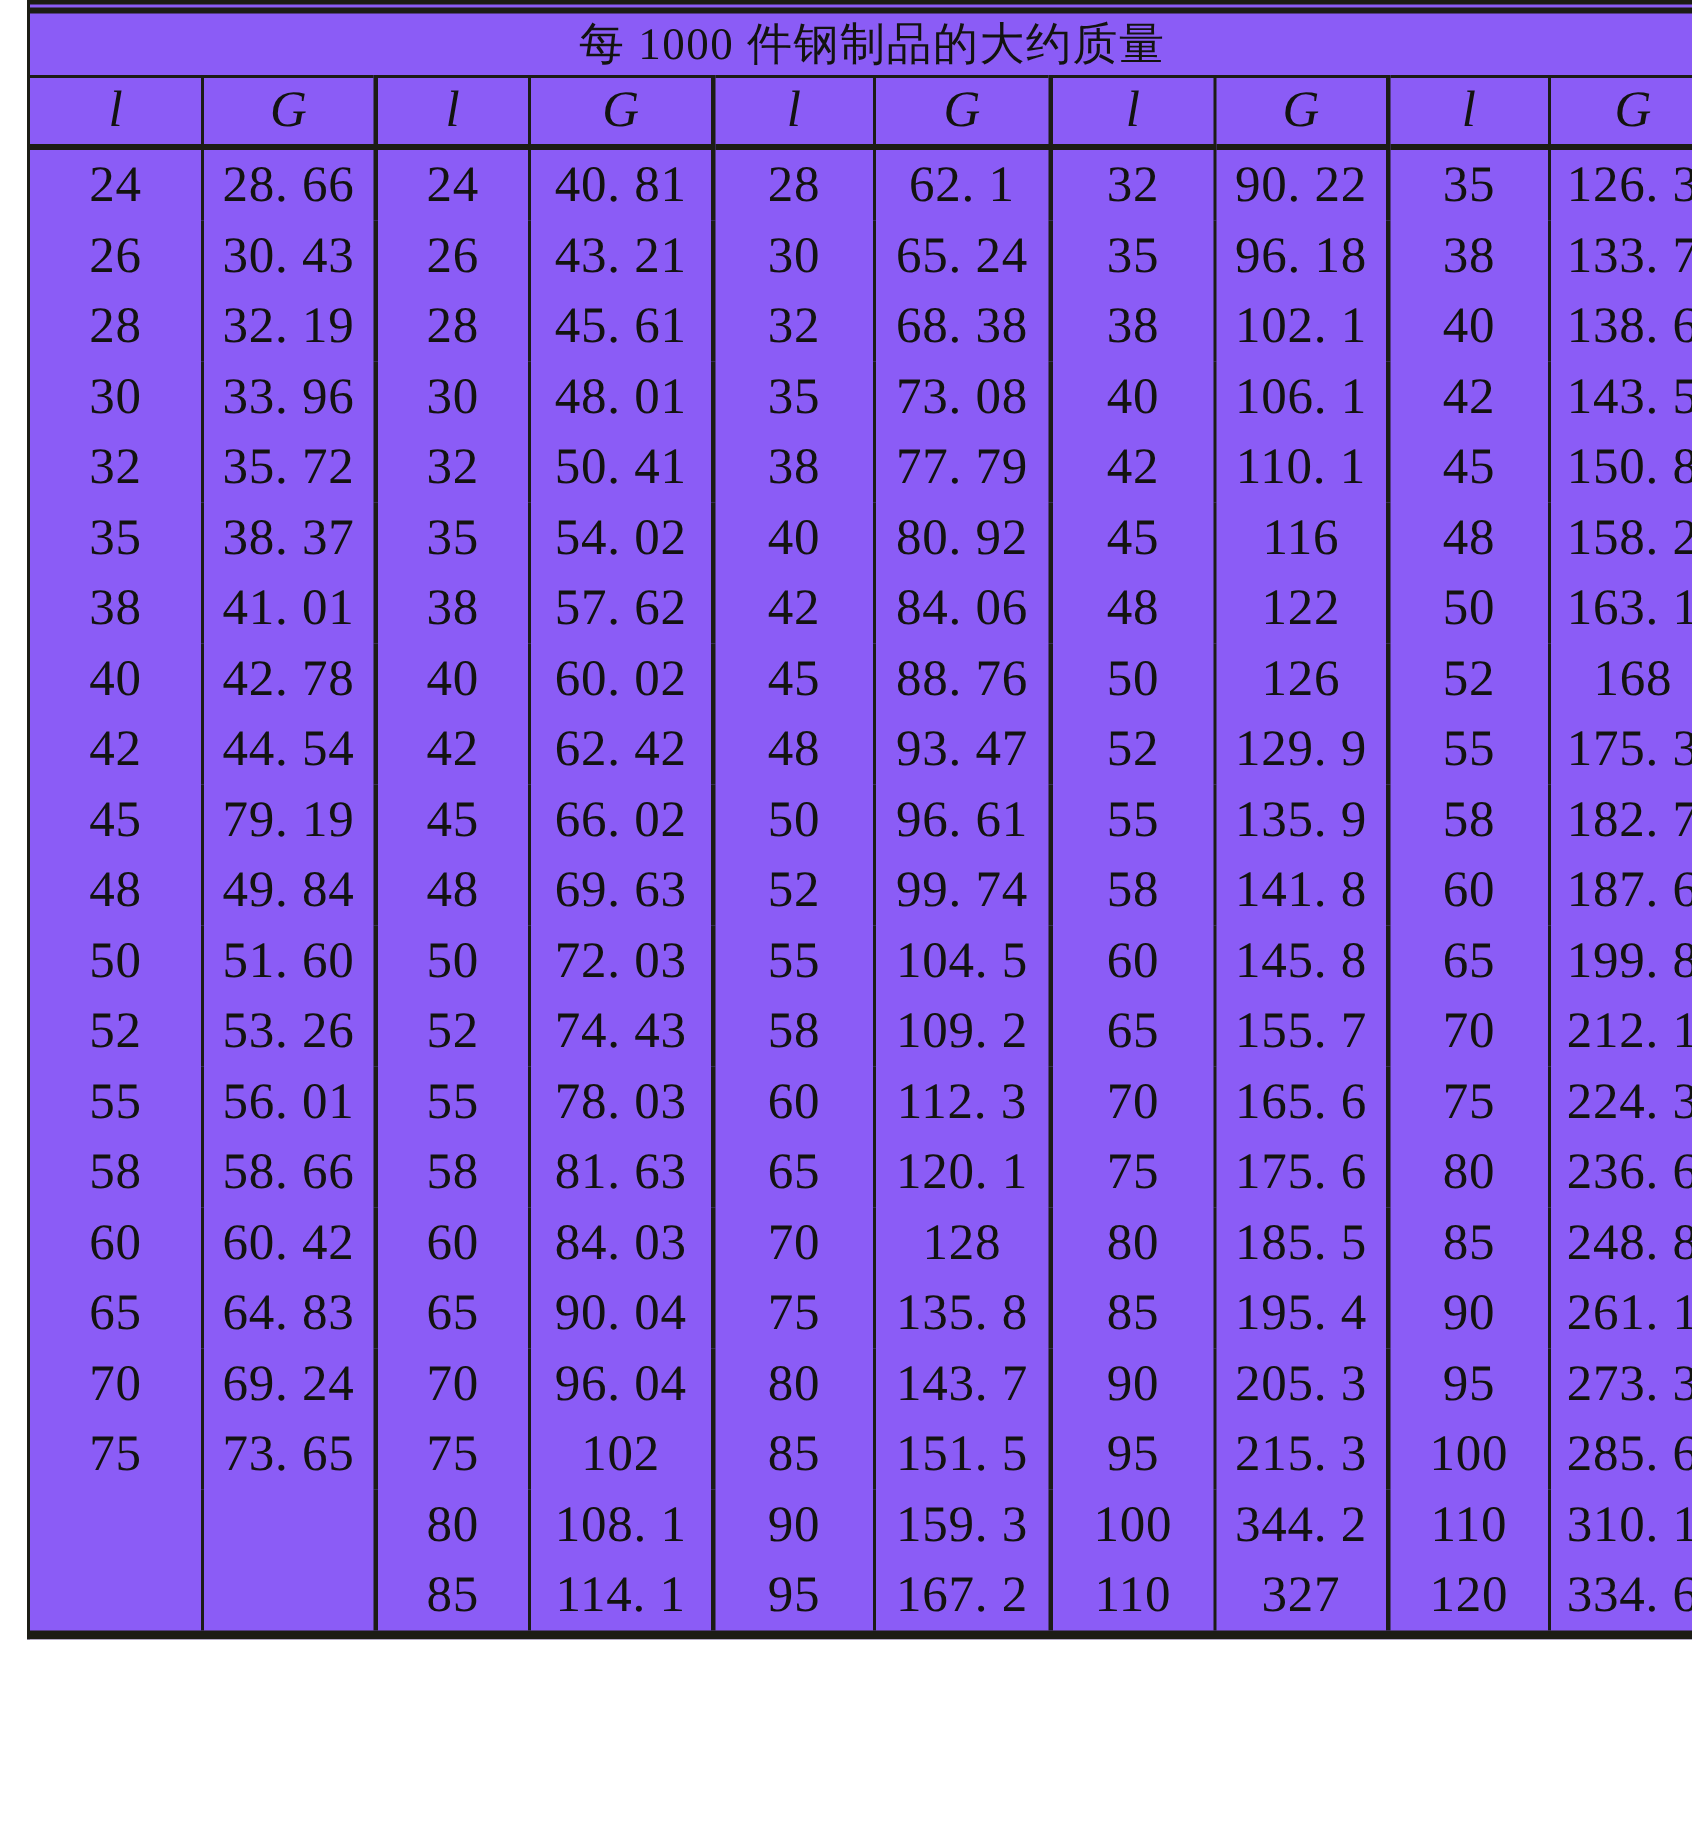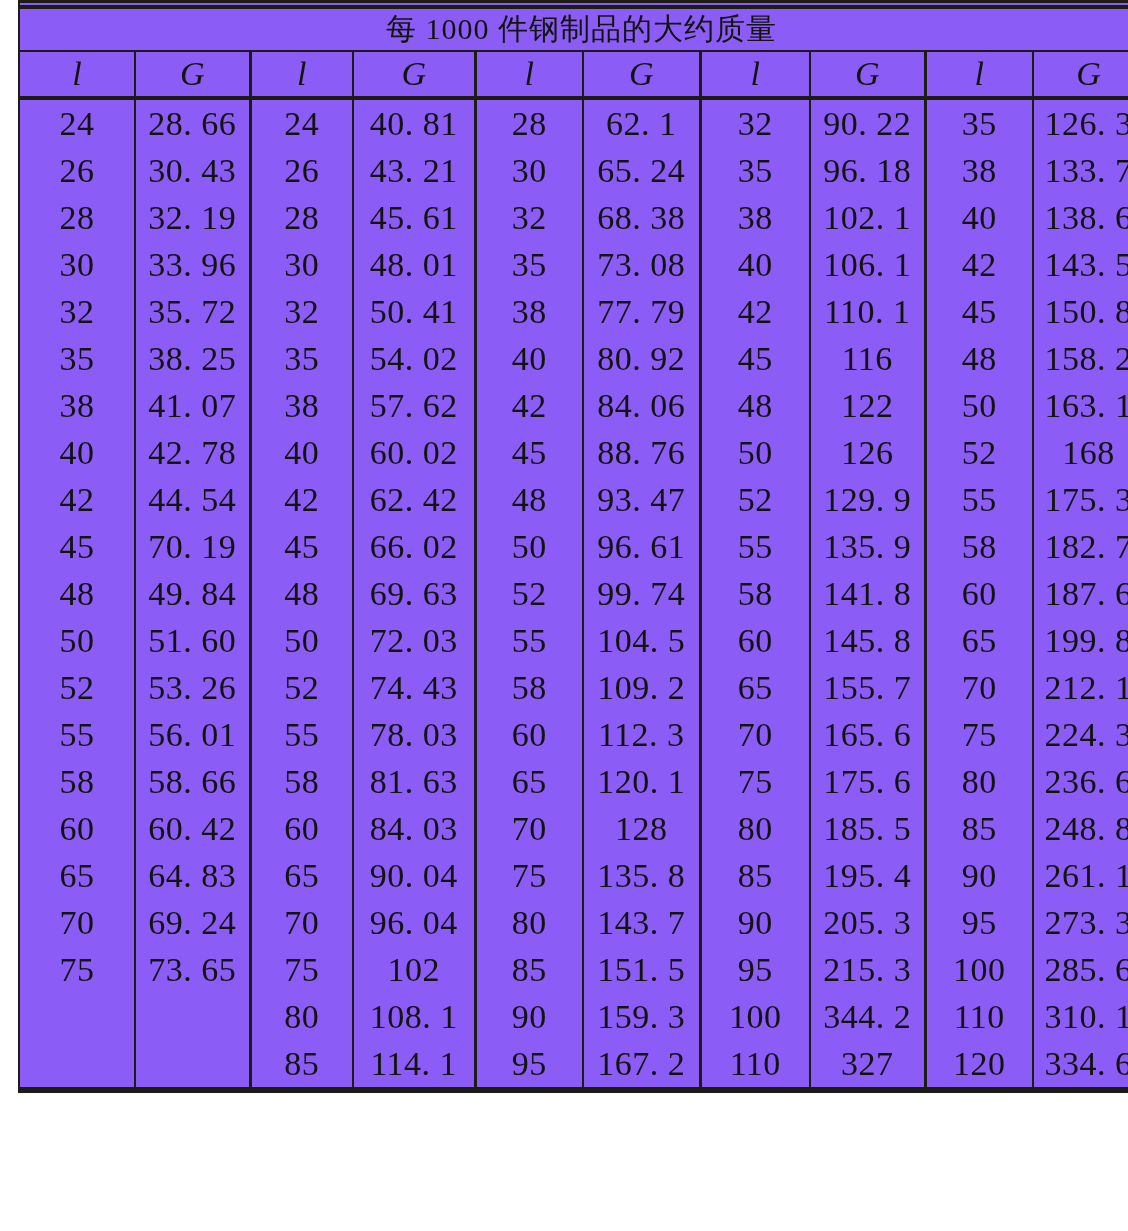--- a/index.html
+++ b/index.html
@@ -159,33 +159,33 @@
           <td class="ib">50. 41</td>
           <td class="pb">38</td>
           <td class="ib">77. 79</td>
           <td class="pb">42</td>
           <td class="ib">110. 1</td>
           <td class="pb">45</td>
           <td class="ib">150. 8</td>
         </tr>
         <tr>
           <td>35</td>
-          <td class="ib">38. 25</td>
+          <td class="ib">38. 37</td>
           <td class="pb">35</td>
           <td class="ib">54. 02</td>
           <td class="pb">40</td>
           <td class="ib">80. 92</td>
           <td class="pb">45</td>
           <td class="ib">116</td>
           <td class="pb">48</td>
           <td class="ib">158. 2</td>
         </tr>
         <tr>
           <td>38</td>
-          <td class="ib">41. 07</td>
+          <td class="ib">41. 01</td>
           <td class="pb">38</td>
           <td class="ib">57. 62</td>
           <td class="pb">42</td>
           <td class="ib">84. 06</td>
           <td class="pb">48</td>
           <td class="ib">122</td>
           <td class="pb">50</td>
           <td class="ib">163. 1</td>
         </tr>
         <tr>
@@ -207,21 +207,21 @@
           <td class="ib">62. 42</td>
           <td class="pb">48</td>
           <td class="ib">93. 47</td>
           <td class="pb">52</td>
           <td class="ib">129. 9</td>
           <td class="pb">55</td>
           <td class="ib">175. 3</td>
         </tr>
         <tr>
           <td>45</td>
-          <td class="ib">70. 19</td>
+          <td class="ib">79. 19</td>
           <td class="pb">45</td>
           <td class="ib">66. 02</td>
           <td class="pb">50</td>
           <td class="ib">96. 61</td>
           <td class="pb">55</td>
           <td class="ib">135. 9</td>
           <td class="pb">58</td>
           <td class="ib">182. 7</td>
         </tr>
         <tr>

